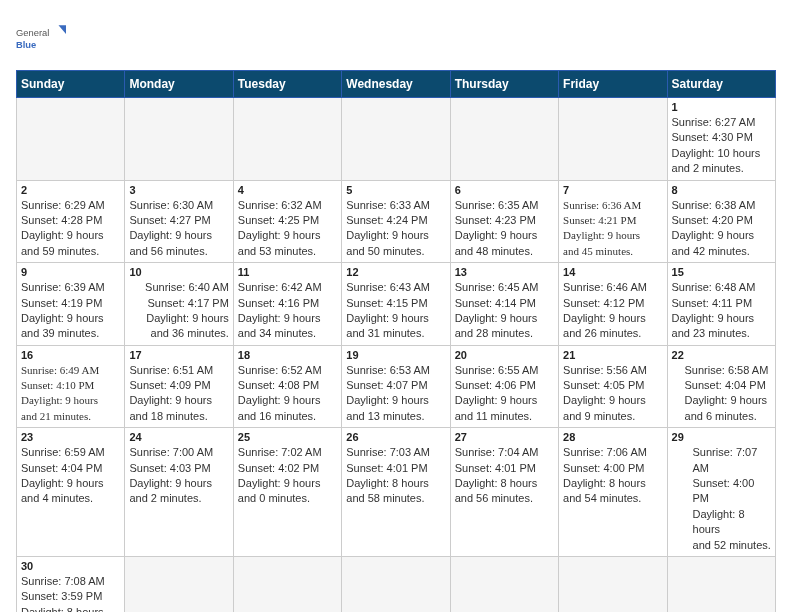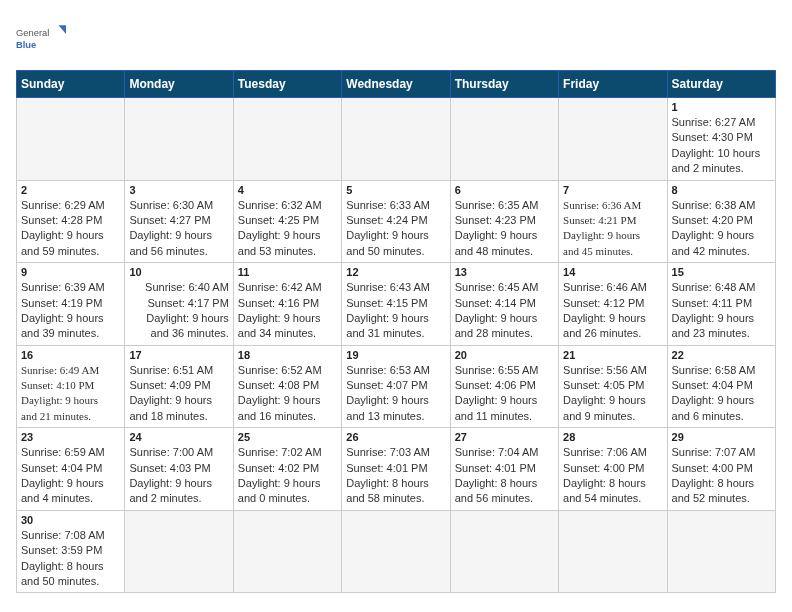--- a/index.html
+++ b/index.html
@@ -262,21 +262,21 @@
         </td>
         <td>
           <span class="day-num">21</span>
           <div class="day-info" style="white-space: pre-line;">Sunrise: 5:56 AM
 Sunset: 4:05 PM
 Daylight: 9 hours
 and 9 minutes.</div>
         </td>
         <td>
           <span class="day-num">22</span>
-          <div class="day-info" style="white-space: pre-line;">Sunrise: 6:58 AM
+          <div class="day-info" style="white-space: pre-line; margin-left: 13px;">Sunrise: 6:58 AM
 Sunset: 4:04 PM
 Daylight: 9 hours
 and 6 minutes.</div>
         </td>
       </tr>
       <tr>
         <td>
           <span class="day-num">23</span>
           <div class="day-info" style="white-space: pre-line;">Sunrise: 6:59 AM
 Sunset: 4:04 PM
@@ -313,21 +313,21 @@
         </td>
         <td>
           <span class="day-num">28</span>
           <div class="day-info" style="white-space: pre-line;">Sunrise: 7:06 AM
 Sunset: 4:00 PM
 Daylight: 8 hours
 and 54 minutes.</div>
         </td>
         <td>
           <span class="day-num">29</span>
-          <div class="day-info" style="white-space: pre-line;">Sunrise: 7:07 AM
+          <div class="day-info" style="white-space: pre-line; margin-left: 21px;">Sunrise: 7:07 AM
 Sunset: 4:00 PM
 Daylight: 8 hours
 and 52 minutes.</div>
         </td>
       </tr>
       <tr class="last-row">
         <td>
           <span class="day-num">30</span>
           <div class="day-info" style="white-space: pre-line;">Sunrise: 7:08 AM
 Sunset: 3:59 PM

